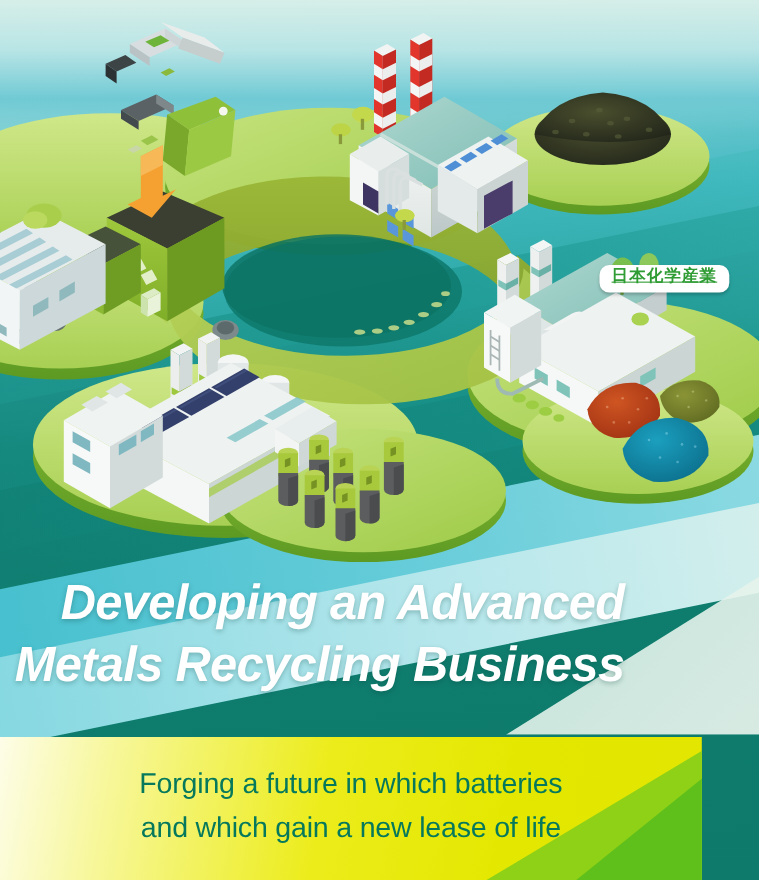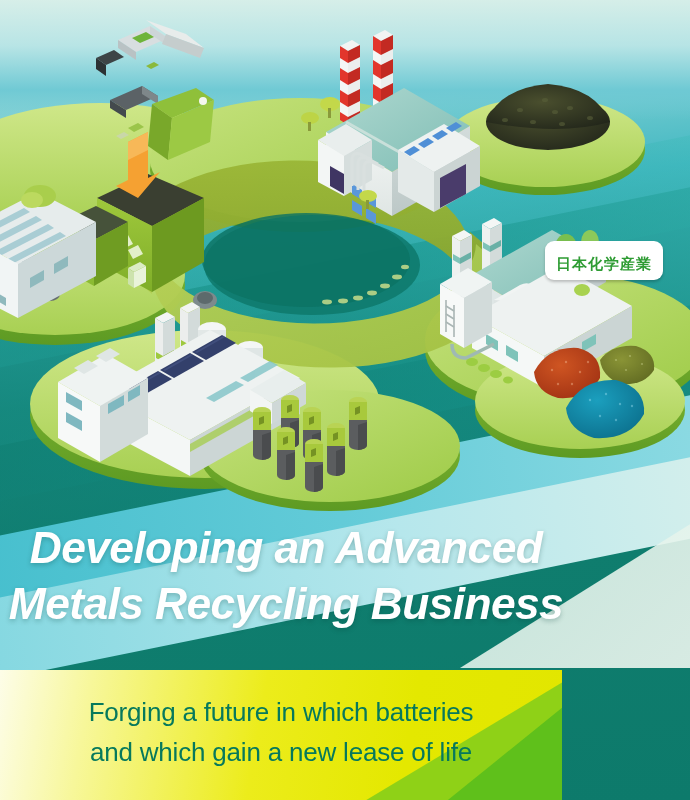--- a/index.html
+++ b/index.html
@@ -40,44 +40,45 @@
 
   
   #illo{ position:absolute; left:0; top:0; width:690px; height:530px; }
   #illo svg{ display:block; }
 
   
   .jp-badge{
     position:absolute; left:545px; top:241px;
     background:#ffffff; color:#2f9c34;
     font-size:15px; font-weight:700; letter-spacing:1px;
-    padding:14px 11px 6px; border-radius:9px;
+    padding:0 11px 6px; border-radius:9px;
     box-shadow:0 2px 3px rgba(0,0,0,.22);
     white-space:nowrap;
     font-family:"DejaVu Sans","Liberation Sans",sans-serif;
+    text-decoration:underline;
   }
 
   
   .title-wrap{
     position:absolute; left:0; top:520px; width:572px;
-    text-align:center; z-index:6;
+    text-align:right; z-index:6;
   }
   .title-line{
     display:block; color:#ffffff;
     font-weight:700; font-style:italic;
     font-size:45px; line-height:56px;
     letter-spacing:-.6px;
     text-shadow:0 2px 5px rgba(0,60,55,.28);
     white-space:nowrap;
     transform:scaleX(.985);
   }
 
   
   .caption-band{
-    position:absolute; left:0; top:670px; width:562px; height:130px;
+    position:absolute; left:0; top:670px; width:638px; height:130px;
     background:linear-gradient(100deg,#fdfde8 0%,#f7f79a 16%,#ecec1b 46%,#e4e800 72%,#e2e600 100%);
     overflow:hidden; z-index:7;
   }
   .cap-wedge1{
     position:absolute; right:-6px; bottom:-8px; width:215px; height:150px;
     background:#8fd117;
     clip-path:polygon(100% 14%,100% 100%,0 100%);
   }
   .cap-wedge2{
     position:absolute; right:-6px; bottom:-8px; width:130px; height:150px;

